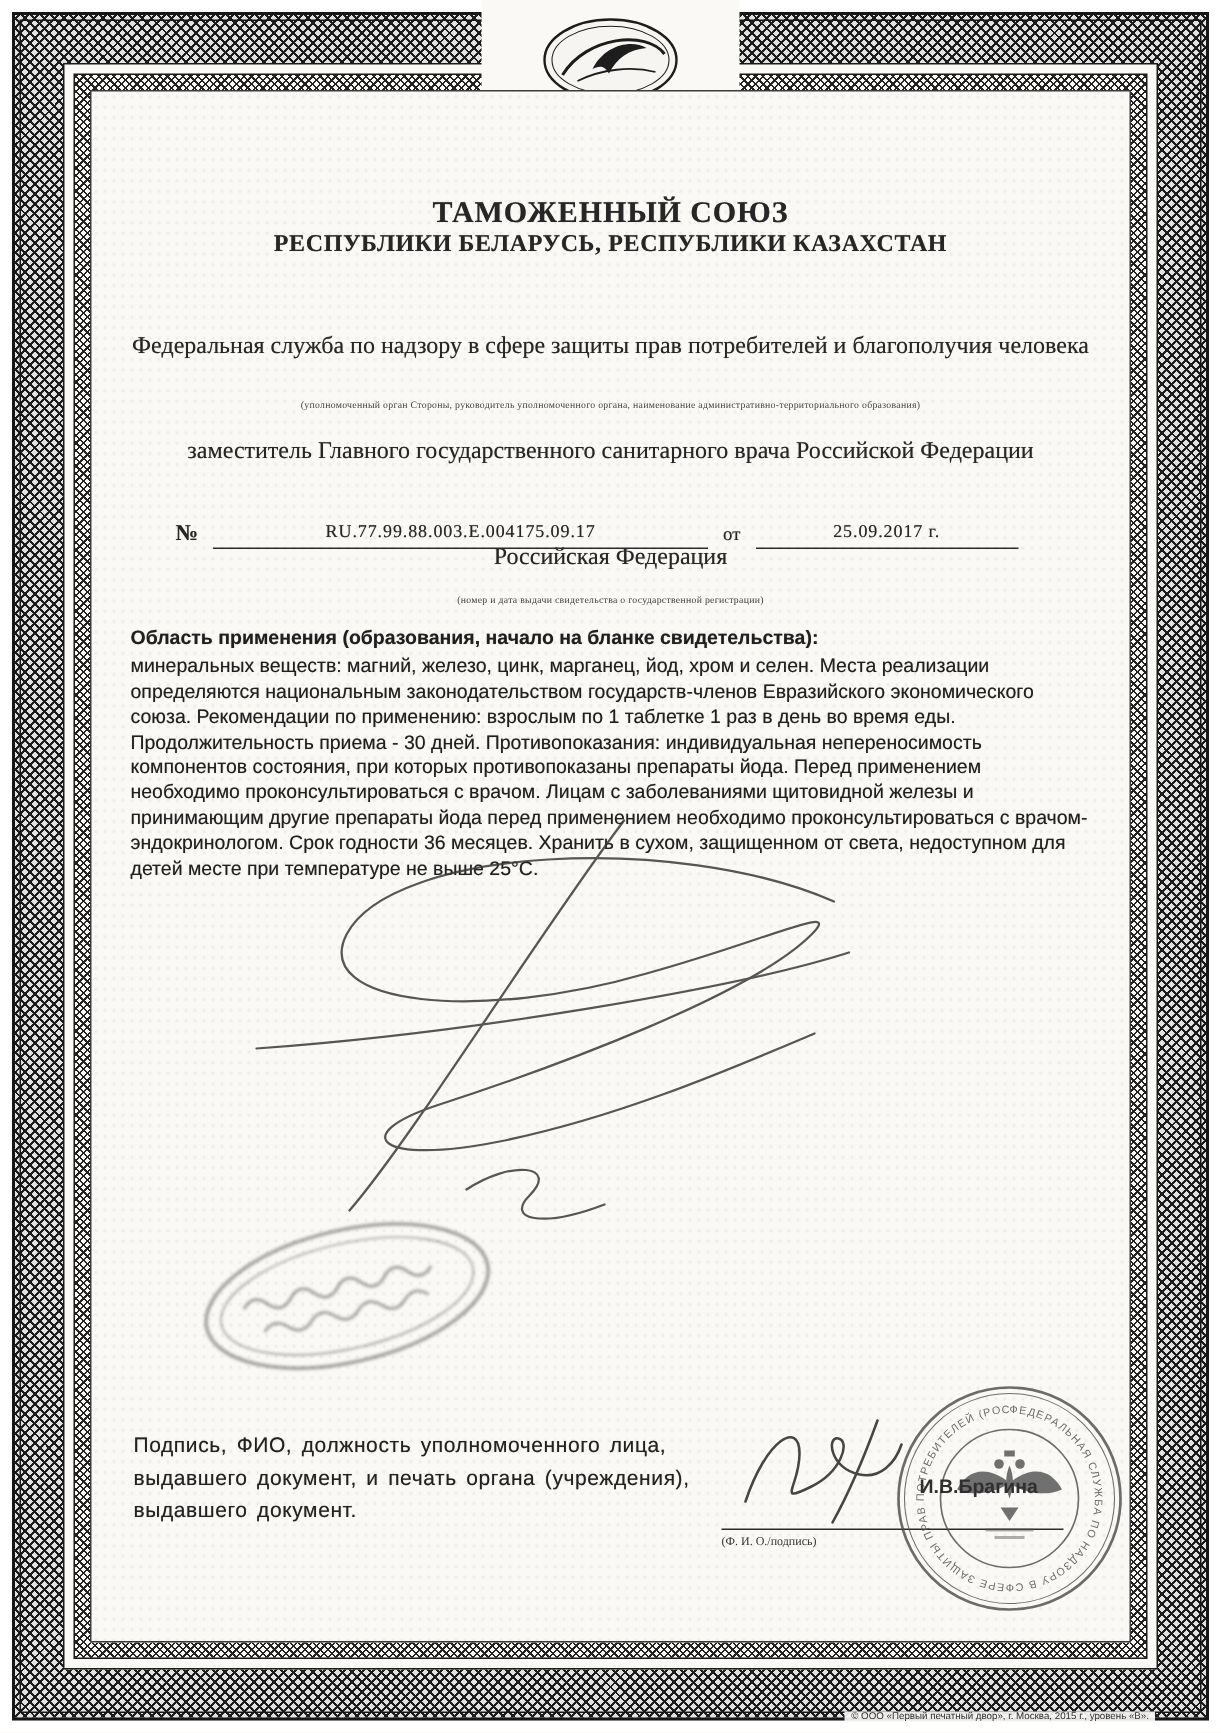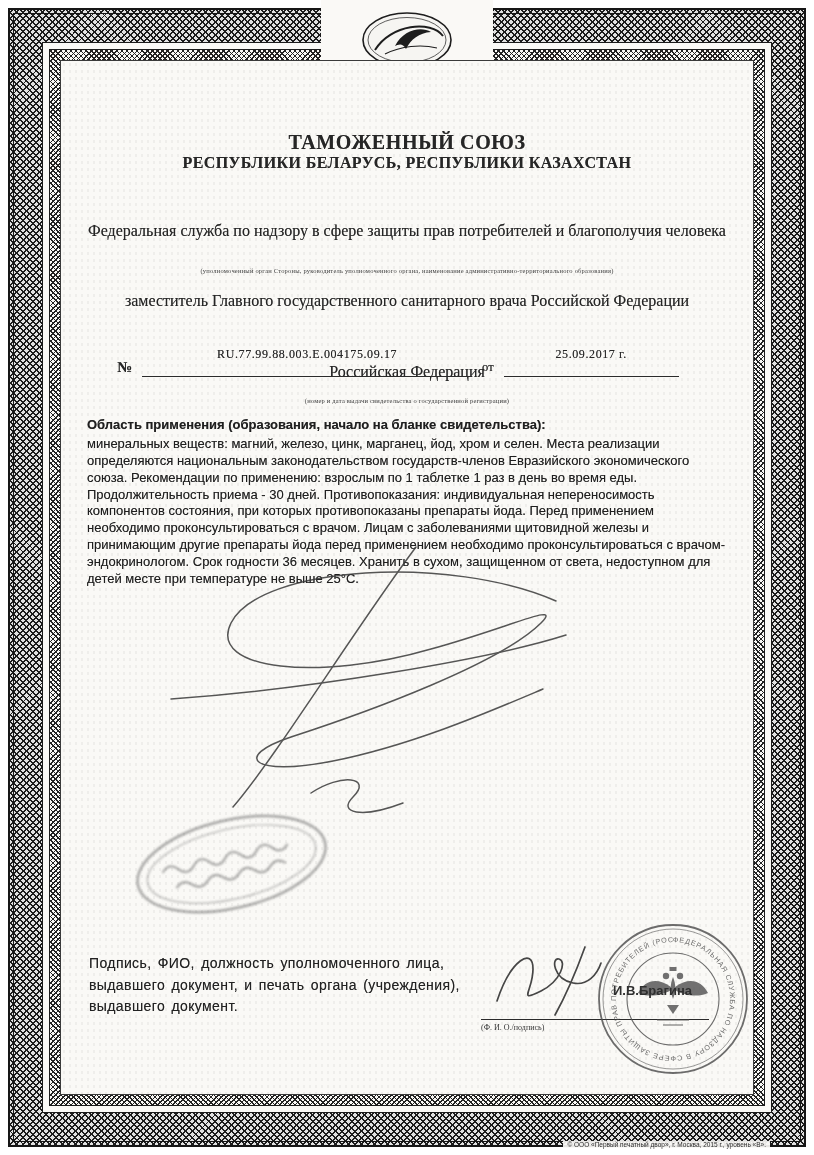--- a/index.html
+++ b/index.html
@@ -38,21 +38,21 @@
   .h-l2,.h-l3{font-size:16px;font-weight:bold;letter-spacing:.4px;}
   .h-l4{margin-top:7px;}
   .h-l4,.h-l5,.h-l6{font-size:16px;line-height:1.4;margin-top:48px;}
   .fine{font-size:6.5px;color:#3d3d3d;letter-spacing:.2px;}
   .fine-1{top:206px;left:0;right:0;}
   .title-block{top:222px;left:0;right:0;}
   .t-l1{font-size:21px;font-weight:bold;letter-spacing:1px;}
   .t-l2{font-size:16.5px;font-weight:bold;letter-spacing:.4px;margin-top:2px;}
   .reg-row{top:286px;left:56px;right:56px;display:flex;align-items:flex-end;gap:10px;}
   .no-sign{font-size:15px;font-weight:bold;padding-bottom:1px;}
-  .u{border-bottom:1.3px solid #2b2b2b;text-align:center;font-size:12px;letter-spacing:.6px;padding-bottom:14px;}
+  .u{border-bottom:1.3px solid #2b2b2b;text-align:center;font-size:12px;letter-spacing:.6px;padding-bottom:3px;}
   .u-num{width:330px;}
   .ot{font-size:12.5px;padding-bottom:2px;}
   .u-date{width:175px;}
   .fine-2{top:336px;left:0;right:0;}
   .body-block{top:356px;left:26px;right:26px;font-family:"Liberation Sans", sans-serif;font-size:13px;line-height:1.3;color:#1f1f1f;}
   .body-head{font-weight:bold;margin-bottom:2px;}
   
   .mid-sign{left:50px;top:470px;opacity:.85;}
   .faint-stamp{left:66px;top:748px;opacity:.5;filter:blur(1.1px);transform:rotate(-13deg);}
   .footer-left{top:892px;left:28px;width:400px;font-family:"Liberation Sans", sans-serif;

